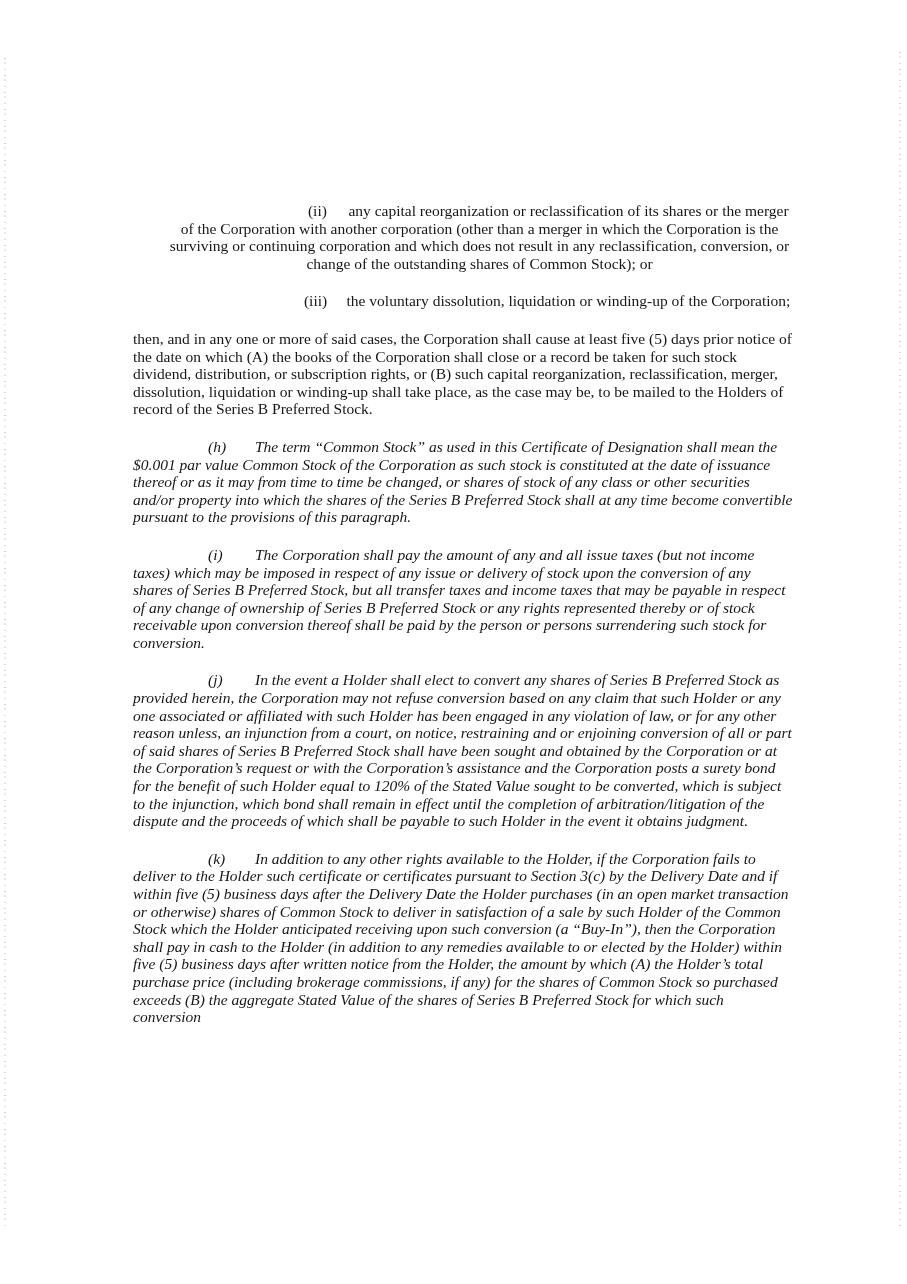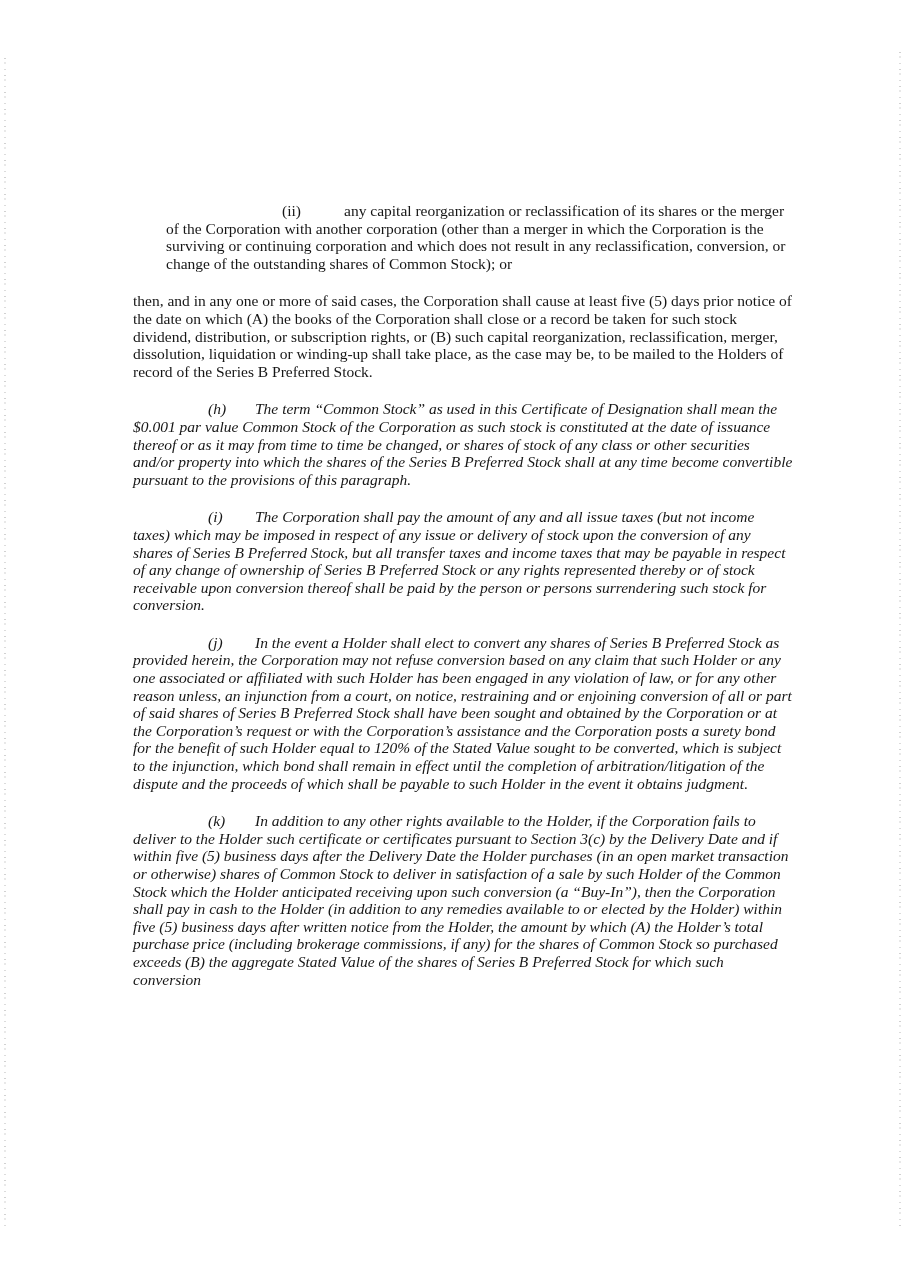--- a/index.html
+++ b/index.html
@@ -16,21 +16,21 @@
     left: 133px;
     top: 202px;
     width: 660px;
     font-size: 15.5px;
     line-height: 17.6px;
     color: #161616;
     text-align: left;
     -webkit-font-smoothing: antialiased;
   }
   .para { margin: 0 0 20px 0; }
-  .para.sub { margin-left: 33px; text-indent: 116px; }
+  .para.sub { margin-left: 33px; text-indent: 116px; text-align: center; }
   .para.lettered { text-indent: 75px; font-style: italic; }
   .para.flush { text-indent: 0; }
   .clause-label { display: inline-block; text-indent: 0; }
   .para.sub .clause-label { min-width: 62px; }
   .para.lettered .clause-label { min-width: 47px; }
   
   .noise {
     position: absolute;
     width: 2px;
     opacity: 0.55;
@@ -52,20 +52,21 @@
 
 <div class="page">
 
   <div class="noise noise-left"></div>
   <div class="noise noise-right"></div>
 
   <div class="content">
 
     <p class="para sub"><span class="clause-label">(ii)</span><span>any capital reorganization or reclassification of its shares or the merger of the Corporation with another corporation (other than a merger in which the Corporation is the surviving or continuing corporation and which does not result in any reclassification, conversion, or change of the outstanding shares of Common Stock); or</span></p>
 
+    <p class="para sub"><span class="clause-label">(iii)</span><span>the voluntary dissolution, liquidation or winding-up of the Corporation;</span></p>
 
     <p class="para flush"><span>then, and in any one or more of said cases, the Corporation shall cause at least five (5) days prior notice of the date on which (A) the books of the Corporation shall close or a record be taken for such stock dividend, distribution, or subscription rights, or (B) such capital reorganization, reclassification, merger, dissolution, liquidation or winding-up shall take place, as the case may be, to be mailed to the Holders of record of the Series B Preferred Stock.</span></p>
 
     <p class="para lettered"><span class="clause-label">(h)</span><span>The term “Common Stock” as used in this Certificate of Designation shall mean the $0.001 par value Common Stock of the Corporation as such stock is constituted at the date of issuance thereof or as it may from time to time be changed, or shares of stock of any class or other securities and/or property into which the shares of the Series B Preferred Stock shall at any time become convertible pursuant to the provisions of this paragraph.</span></p>
 
     <p class="para lettered"><span class="clause-label">(i)</span><span>The Corporation shall pay the amount of any and all issue taxes (but not income taxes) which may be imposed in respect of any issue or delivery of stock upon the conversion of any shares of Series B Preferred Stock, but all transfer taxes and income taxes that may be payable in respect of any change of ownership of Series B Preferred Stock or any rights represented thereby or of stock receivable upon conversion thereof shall be paid by the person or persons surrendering such stock for conversion.</span></p>
 
     <p class="para lettered"><span class="clause-label">(j)</span><span>In the event a Holder shall elect to convert any shares of Series B Preferred Stock as provided herein, the Corporation may not refuse conversion based on any claim that such Holder or any one associated or affiliated with such Holder has been engaged in any violation of law, or for any other reason unless, an injunction from a court, on notice, restraining and or enjoining conversion of all or part of said shares of Series B Preferred Stock shall have been sought and obtained by the Corporation or at the Corporation’s request or with the Corporation’s assistance and the Corporation posts a surety bond for the benefit of such Holder equal to 120% of the Stated Value sought to be converted, which is subject to the injunction, which bond shall remain in effect until the completion of arbitration/litigation of the dispute and the proceeds of which shall be payable to such Holder in the event it obtains judgment.</span></p>
 
     <p class="para lettered"><span class="clause-label">(k)</span><span>In addition to any other rights available to the Holder, if the Corporation fails to deliver to the Holder such certificate or certificates pursuant to Section 3(c) by the Delivery Date and if within five (5) business days after the Delivery Date the Holder purchases (in an open market transaction or otherwise) shares of Common Stock to deliver in satisfaction of a sale by such Holder of the Common Stock which the Holder anticipated receiving upon such conversion (a “Buy-In”), then the Corporation shall pay in cash to the Holder (in addition to any remedies available to or elected by the Holder) within five (5) business days after written notice from the Holder, the amount by which (A) the Holder’s total purchase price (including brokerage commissions, if any) for the shares of Common Stock so purchased exceeds (B) the aggregate Stated Value of the shares of Series B Preferred Stock for which such conversion</span></p>

